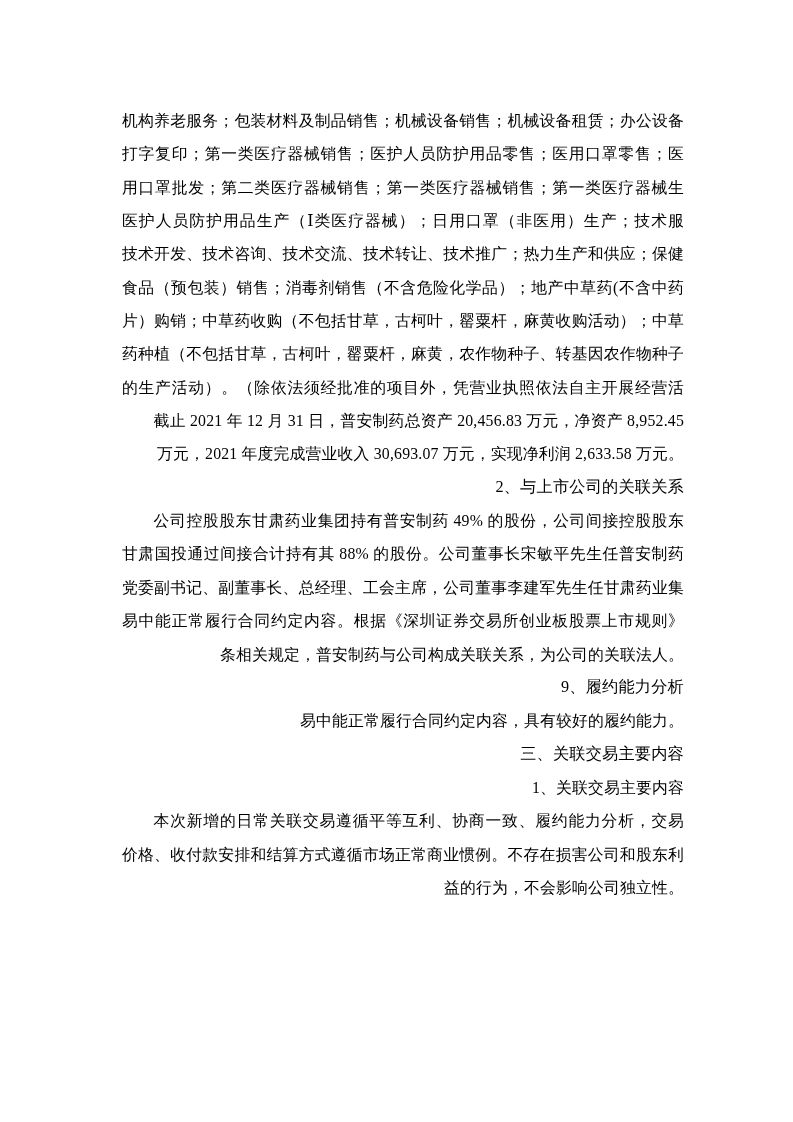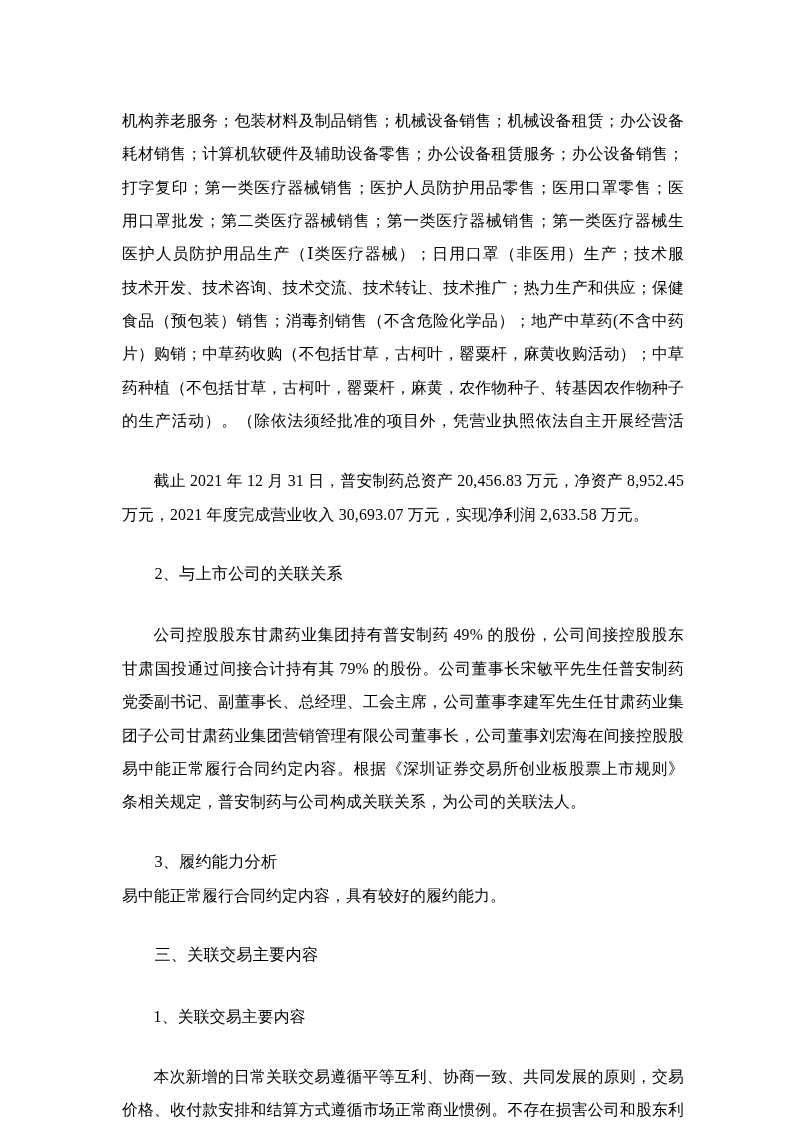--- a/index.html
+++ b/index.html
@@ -19,48 +19,46 @@
   .content {
     position: absolute;
     left: 122px;
     top: 104px;
     width: 562px;
   }
   .ln {
     font-size: 15.8px;
     line-height: 33.35px;
     height: 33.35px;
-    text-align: left;
+    text-align: right;
     letter-spacing: 0.2px;
     white-space: pre-wrap;
     overflow: hidden;
   }
   .j {
     text-align: justify;
     text-align-last: justify;
     text-justify: inter-character;
   }
   .ind {
     text-indent: 2em;
-    margin-top: 27px;
   }
   .b {
     font-weight: normal;
     font-size: 16.2px;
   }
 </style>
 </head>
 <body>
 
 <div class="page">
   <div class="content">
 
     <div>
       <div class="ln j">机构养老服务；包装材料及制品销售；机械设备销售；机械设备租赁；办公设备</div>
-      <div class="ln j">耗材销售；计算机软硬件及辅助设备零售；办公设备租赁服务；办公设备销售；</div>
       <div class="ln j">打字复印；第一类医疗器械销售；医护人员防护用品零售；医用口罩零售；医</div>
       <div class="ln j">用口罩批发；第二类医疗器械销售；第一类医疗器械销售；第一类医疗器械生产；</div>
       <div class="ln j">医护人员防护用品生产（Ⅰ类医疗器械）；日用口罩（非医用）生产；技术服务、</div>
       <div class="ln j">技术开发、技术咨询、技术交流、技术转让、技术推广；热力生产和供应；保健</div>
       <div class="ln j">食品（预包装）销售；消毒剂销售（不含危险化学品）；地产中草药(不含中药饮</div>
       <div class="ln j">片）购销；中草药收购（不包括甘草，古柯叶，罂粟杆，麻黄收购活动）；中草</div>
       <div class="ln j">药种植（不包括甘草，古柯叶，罂粟杆，麻黄，农作物种子、转基因农作物种子</div>
       <div class="ln j">的生产活动）。（除依法须经批准的项目外，凭营业执照依法自主开展经营活动）</div>
     </div>
 
@@ -68,43 +66,42 @@
       <div class="ln j ind">截止 2021 年 12 月 31 日，普安制药总资产 20,456.83 万元，净资产 8,952.45</div>
       <div class="ln">万元，2021 年度完成营业收入 30,693.07 万元，实现净利润 2,633.58 万元。</div>
     </div>
 
     <div>
       <div class="ln b ind">2、与上市公司的关联关系</div>
     </div>
 
     <div>
       <div class="ln j ind">公司控股股东甘肃药业集团持有普安制药 49% 的股份，公司间接控股股东</div>
-      <div class="ln j">甘肃国投通过间接合计持有其 79% 的股份。公司董事长宋敏平先生任普安制药</div>
+      <div class="ln j">甘肃国投通过间接合计持有其 88% 的股份。公司董事长宋敏平先生任普安制药</div>
       <div class="ln j">党委副书记、副董事长、总经理、工会主席，公司董事李建军先生任甘肃药业集</div>
-      <div class="ln j">团子公司甘肃药业集团营销管理有限公司董事长，公司董事刘宏海在间接控股股</div>
       <div class="ln j">易中能正常履行合同约定内容。根据《深圳证券交易所创业板股票上市规则》7.2.3</div>
       <div class="ln">条相关规定，普安制药与公司构成关联关系，为公司的关联法人。</div>
     </div>
 
     <div>
-      <div class="ln b ind">3、履约能力分析</div>
+      <div class="ln b ind">9、履约能力分析</div>
     </div>
 
     <div>
       <div class="ln">易中能正常履行合同约定内容，具有较好的履约能力。</div>
     </div>
 
     <div>
       <div class="ln b ind">三、关联交易主要内容</div>
     </div>
 
     <div>
       <div class="ln ind">1、关联交易主要内容</div>
     </div>
 
     <div>
-      <div class="ln j ind">本次新增的日常关联交易遵循平等互利、协商一致、共同发展的原则，交易</div>
+      <div class="ln j ind">本次新增的日常关联交易遵循平等互利、协商一致、履约能力分析，交易</div>
       <div class="ln j">价格、收付款安排和结算方式遵循市场正常商业惯例。不存在损害公司和股东利</div>
       <div class="ln">益的行为，不会影响公司独立性。</div>
     </div>
 
   </div>
 </div>
 
 </body></html>

